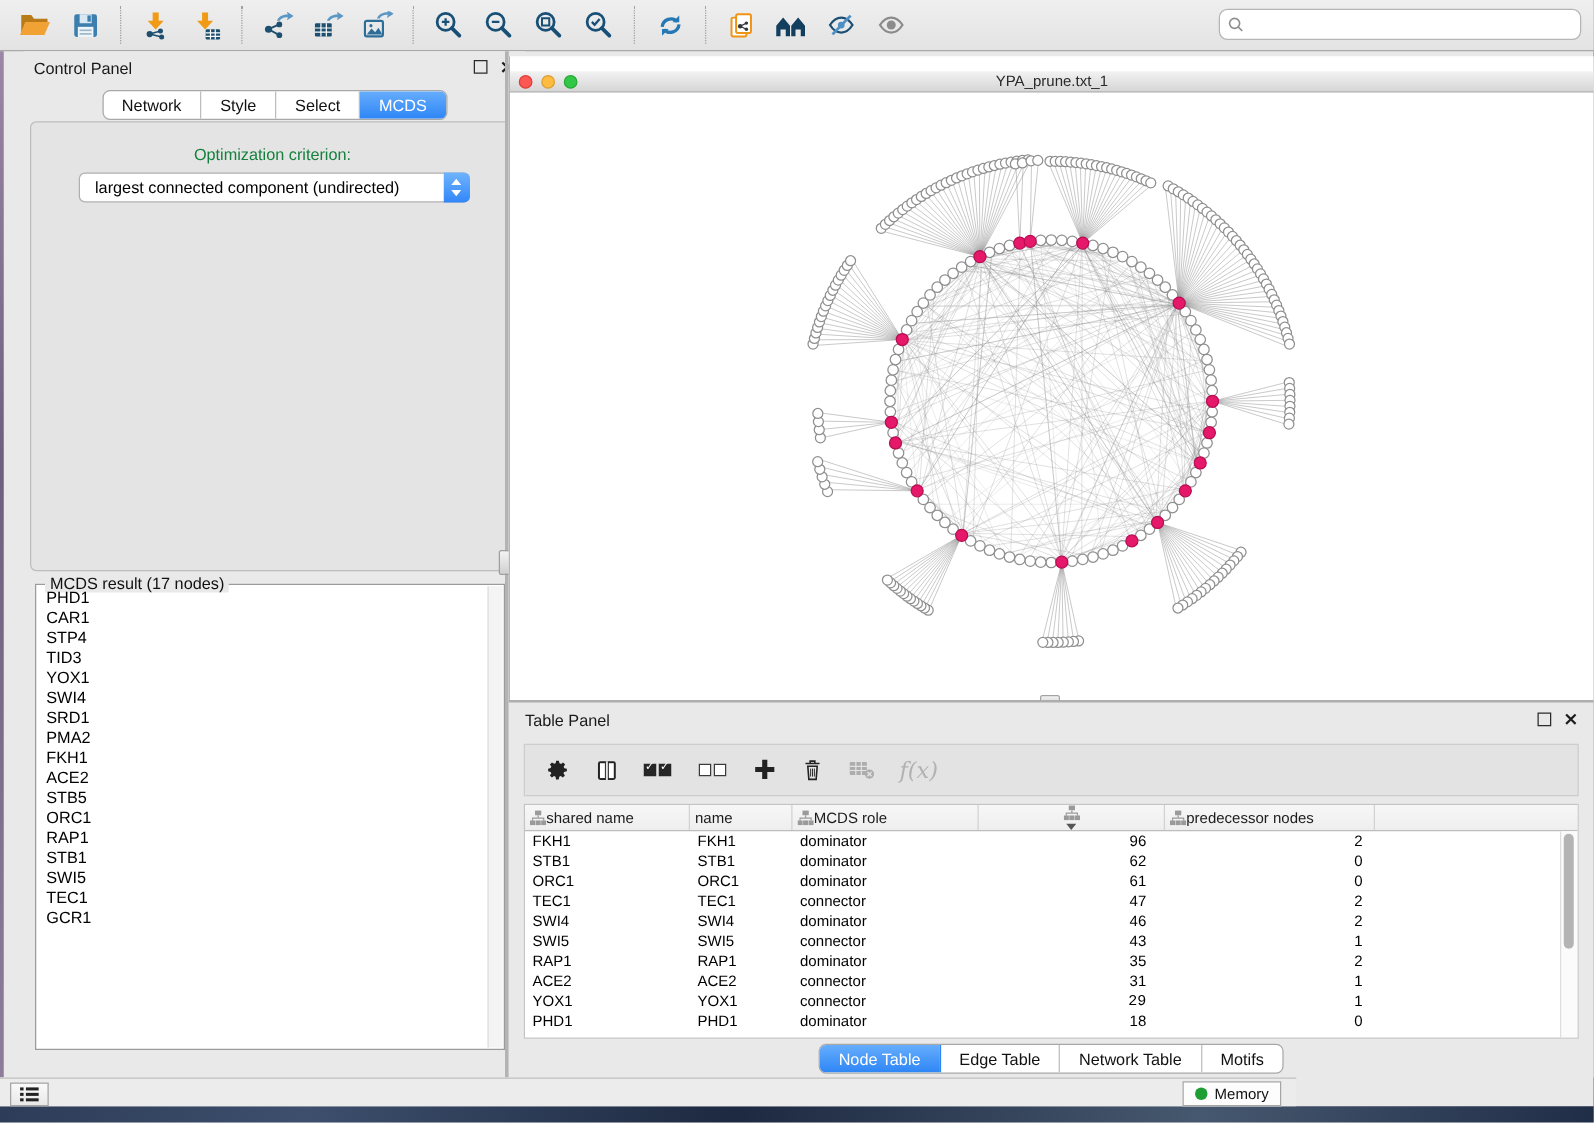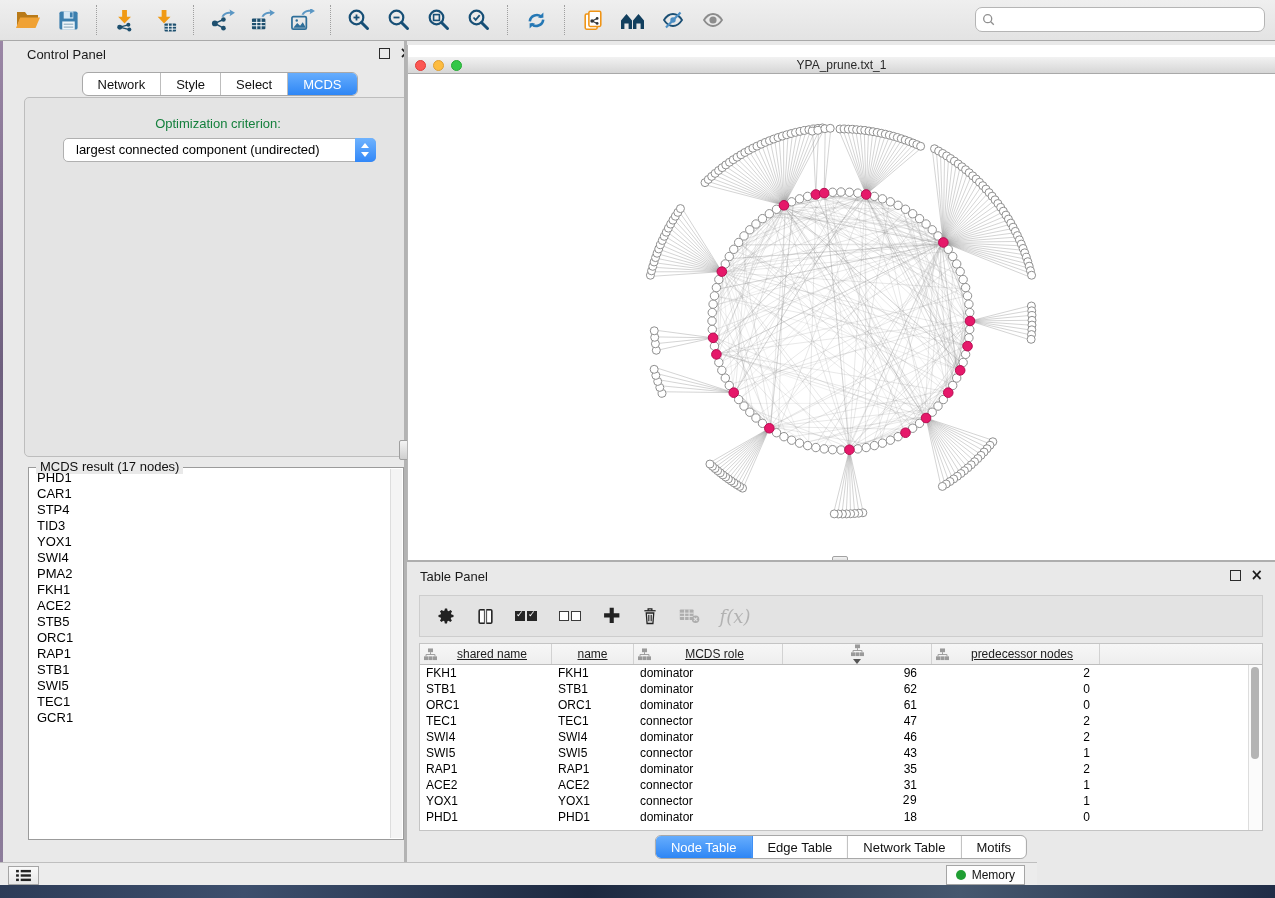--- a/index.html
+++ b/index.html
@@ -68,21 +68,21 @@
   .tp-icon.disabled{color:#adadad;}
   .cb{display:inline-block;width:10px;height:10px;box-sizing:border-box;margin-right:2px;position:relative;}
   .cb.on{background:#262626;}
   .cb.on:after{content:"✓";font-family:"DejaVu Sans",sans-serif;position:absolute;left:1px;top:-2px;color:#fff;font-size:9px;font-weight:bold;}
   .cb.off{border:1.6px solid #3a3a3a;background:#fff;}
   .plus-glyph{font-family:"DejaVu Sans",sans-serif;font-size:21px;font-weight:bold;line-height:20px;}
   .fx{font-family:"DejaVu Serif",serif;font-style:italic;font-size:18px;color:#b2b2b2;}
   .tbl{position:absolute;left:12px;top:81px;width:844px;height:188px;background:#fff;border:1px solid #c4c4c4;box-sizing:border-box;overflow:hidden;}
   .tbl-head{display:flex;height:20px;background:linear-gradient(#f7f7f7,#eee);border-bottom:1px solid #bdbdbd;}
   .th{display:flex;align-items:center;font-size:12px;color:#1c1c1c;border-right:1px solid #d2d2d2;box-sizing:border-box;position:relative;padding:0 4px;}
-  .th .lbl{flex:1;text-align:center;white-space:nowrap;overflow:hidden;text-decoration:underline;}
+  .th .lbl{flex:1;white-space:nowrap;overflow:hidden;}
   .th .sort{width:0;height:0;border-left:4px solid transparent;border-right:4px solid transparent;border-top:5px solid #555;margin:2px 2px 0 2px;}
   .tr{display:flex;height:16px;font-size:12px;color:#000;}
   .td{box-sizing:border-box;white-space:nowrap;overflow:hidden;padding-top:1px;}
   .td.left{padding-left:6px;text-align:left;}
   .td.num1{text-align:right;padding-right:15px;}
   .td.num2{text-align:right;padding-right:10px;}
   .tbl-vscroll{position:absolute;top:21px;right:0;bottom:0;width:13px;background:#fbfbfb;border-left:1px solid #ddd;}
   .tbl-thumb{position:absolute;left:2px;top:2px;width:8px;height:92px;background:#b4b4b4;border-radius:5px;}
   .tp-tabs{position:absolute;left:50%;transform:translateX(-50%);top:273px;justify-content:center;}
   
@@ -295,20 +295,21 @@
     </div>
     <div class="fieldset">
       <span class="legend">MCDS result (17 nodes)</span>
       <div class="result-list" id="result-list">
           <div class="item">PHD1</div>
           <div class="item">CAR1</div>
           <div class="item">STP4</div>
           <div class="item">TID3</div>
           <div class="item">YOX1</div>
           <div class="item">SWI4</div>
+          <div class="item">SRD1</div>
           <div class="item">PMA2</div>
           <div class="item">FKH1</div>
           <div class="item">ACE2</div>
           <div class="item">STB5</div>
           <div class="item">ORC1</div>
           <div class="item">RAP1</div>
           <div class="item">STB1</div>
           <div class="item">SWI5</div>
           <div class="item">TEC1</div>
           <div class="item">GCR1</div>

